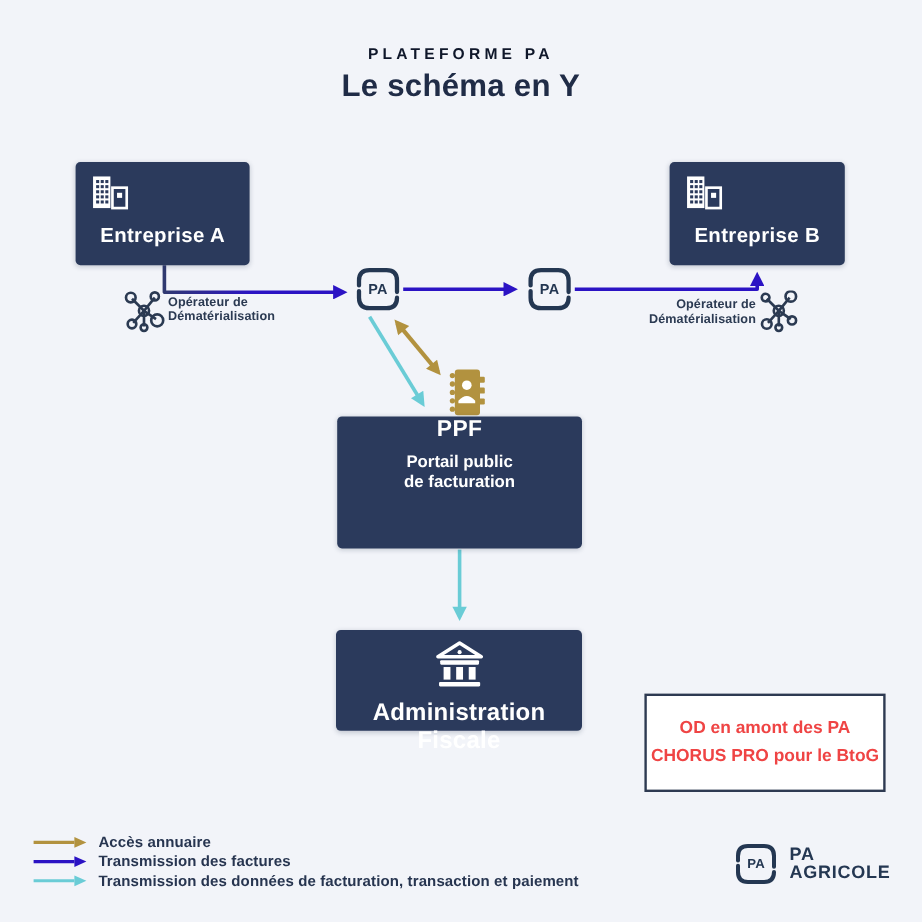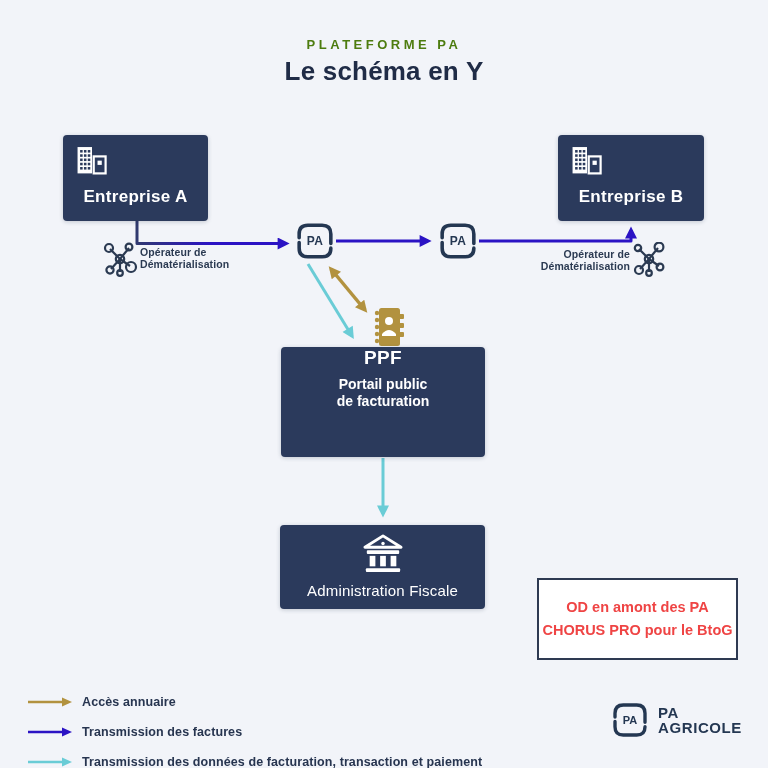--- a/index.html
+++ b/index.html
@@ -7,21 +7,21 @@
     background: #f2f4f9;
     font-family: "Liberation Sans", "DejaVu Sans", sans-serif;
     width: 768px; height: 768px;
   }
   #canvas { position: relative; width: 768px; height: 768px; background: #f2f4f9; overflow: hidden; }
   #arrow-layer { position: absolute; left: 0; top: 0; width: 768px; height: 768px; pointer-events: none; z-index: 1; }
 
   .kicker {
     position: absolute; left: 0; top: 37px; width: 768px;
     text-align: center; font-size: 13px; font-weight: 600;
-    letter-spacing: 3.5px; color: #4d7c0f;
+    letter-spacing: 3.5px; color: #0f172a;
   }
   .title {
     position: absolute; left: 0; top: 56px; width: 768px;
     text-align: center; font-size: 26px; font-weight: 800; color: #202c47;
     letter-spacing: 0.2px;
   }
 
   .navy-box {
     position: absolute; background: #2b3a5c; border-radius: 4px; z-index: 2;
     box-shadow: 0 1px 4px rgba(32,44,71,0.22);
@@ -53,30 +53,30 @@
   #od-left-icon  { left: 103px; top: 242px; }
   #od-right-icon { left: 632px; top: 242px; }
 
   #annuaire-icon { position: absolute; left: 372px; top: 306px; z-index: 2; }
 
   #ppf-box { left: 281px; top: 347px; width: 204px; height: 110px; text-align: center; }
   .ppf-title { font-size: 19px; font-weight: 800; letter-spacing: 0.4px; }
   .ppf-sub { font-size: 14px; font-weight: 700; line-height: 17px; margin-top: 7px; }
 
   #admin-box { left: 280px; top: 525px; width: 205px; height: 84px; text-align: center; padding-top: 8px; }
-  .admin-label { font-size: 15px; font-weight: 400; margin-top: 5px; letter-spacing: 0.2px; }
+  .admin-label { font-size: 20px; font-weight: 700; margin-top: 5px; letter-spacing: 0.2px; }
 
   #note-box {
     position: absolute; left: 537px; top: 578px; width: 201px; height: 82px; z-index: 2;
     background: #ffffff; border: 2.5px solid #2e3a52;
     display: flex; flex-direction: column; align-items: center; justify-content: center;
     font-size: 14.5px; line-height: 23px; font-weight: 700; color: #ef4444; text-align: center;
   }
 
-  #legend { position: absolute; left: 27px; top: 695px; z-index: 2; display: flex; flex-direction: column; gap: 16px; }
+  #legend { position: absolute; left: 27px; top: 695px; z-index: 2; display: flex; flex-direction: column; gap: 2px; }
   .legend-row { display: flex; align-items: center; gap: 9px; }
   .legend-label { font-size: 12.5px; font-weight: 700; color: #273550; letter-spacing: 0.1px; }
 
   #logo { position: absolute; left: 612px; top: 701px; z-index: 2; display: flex; align-items: center; gap: 10px; }
   #logo .pa-badge-wrap { position: relative; width: 36px; height: 38px; display: flex; align-items: center; justify-content: center; }
   #logo .pa-badge-wrap span { position: relative; font-size: 11px; font-weight: 800; color: #243752; }
   #logo .pa-badge-wrap svg { position: absolute; left: 0; top: 0; }
   .logo-text { font-size: 15px; line-height: 15px; font-weight: 800; color: #243752; letter-spacing: 0.6px; }
 </style>
 </head>

